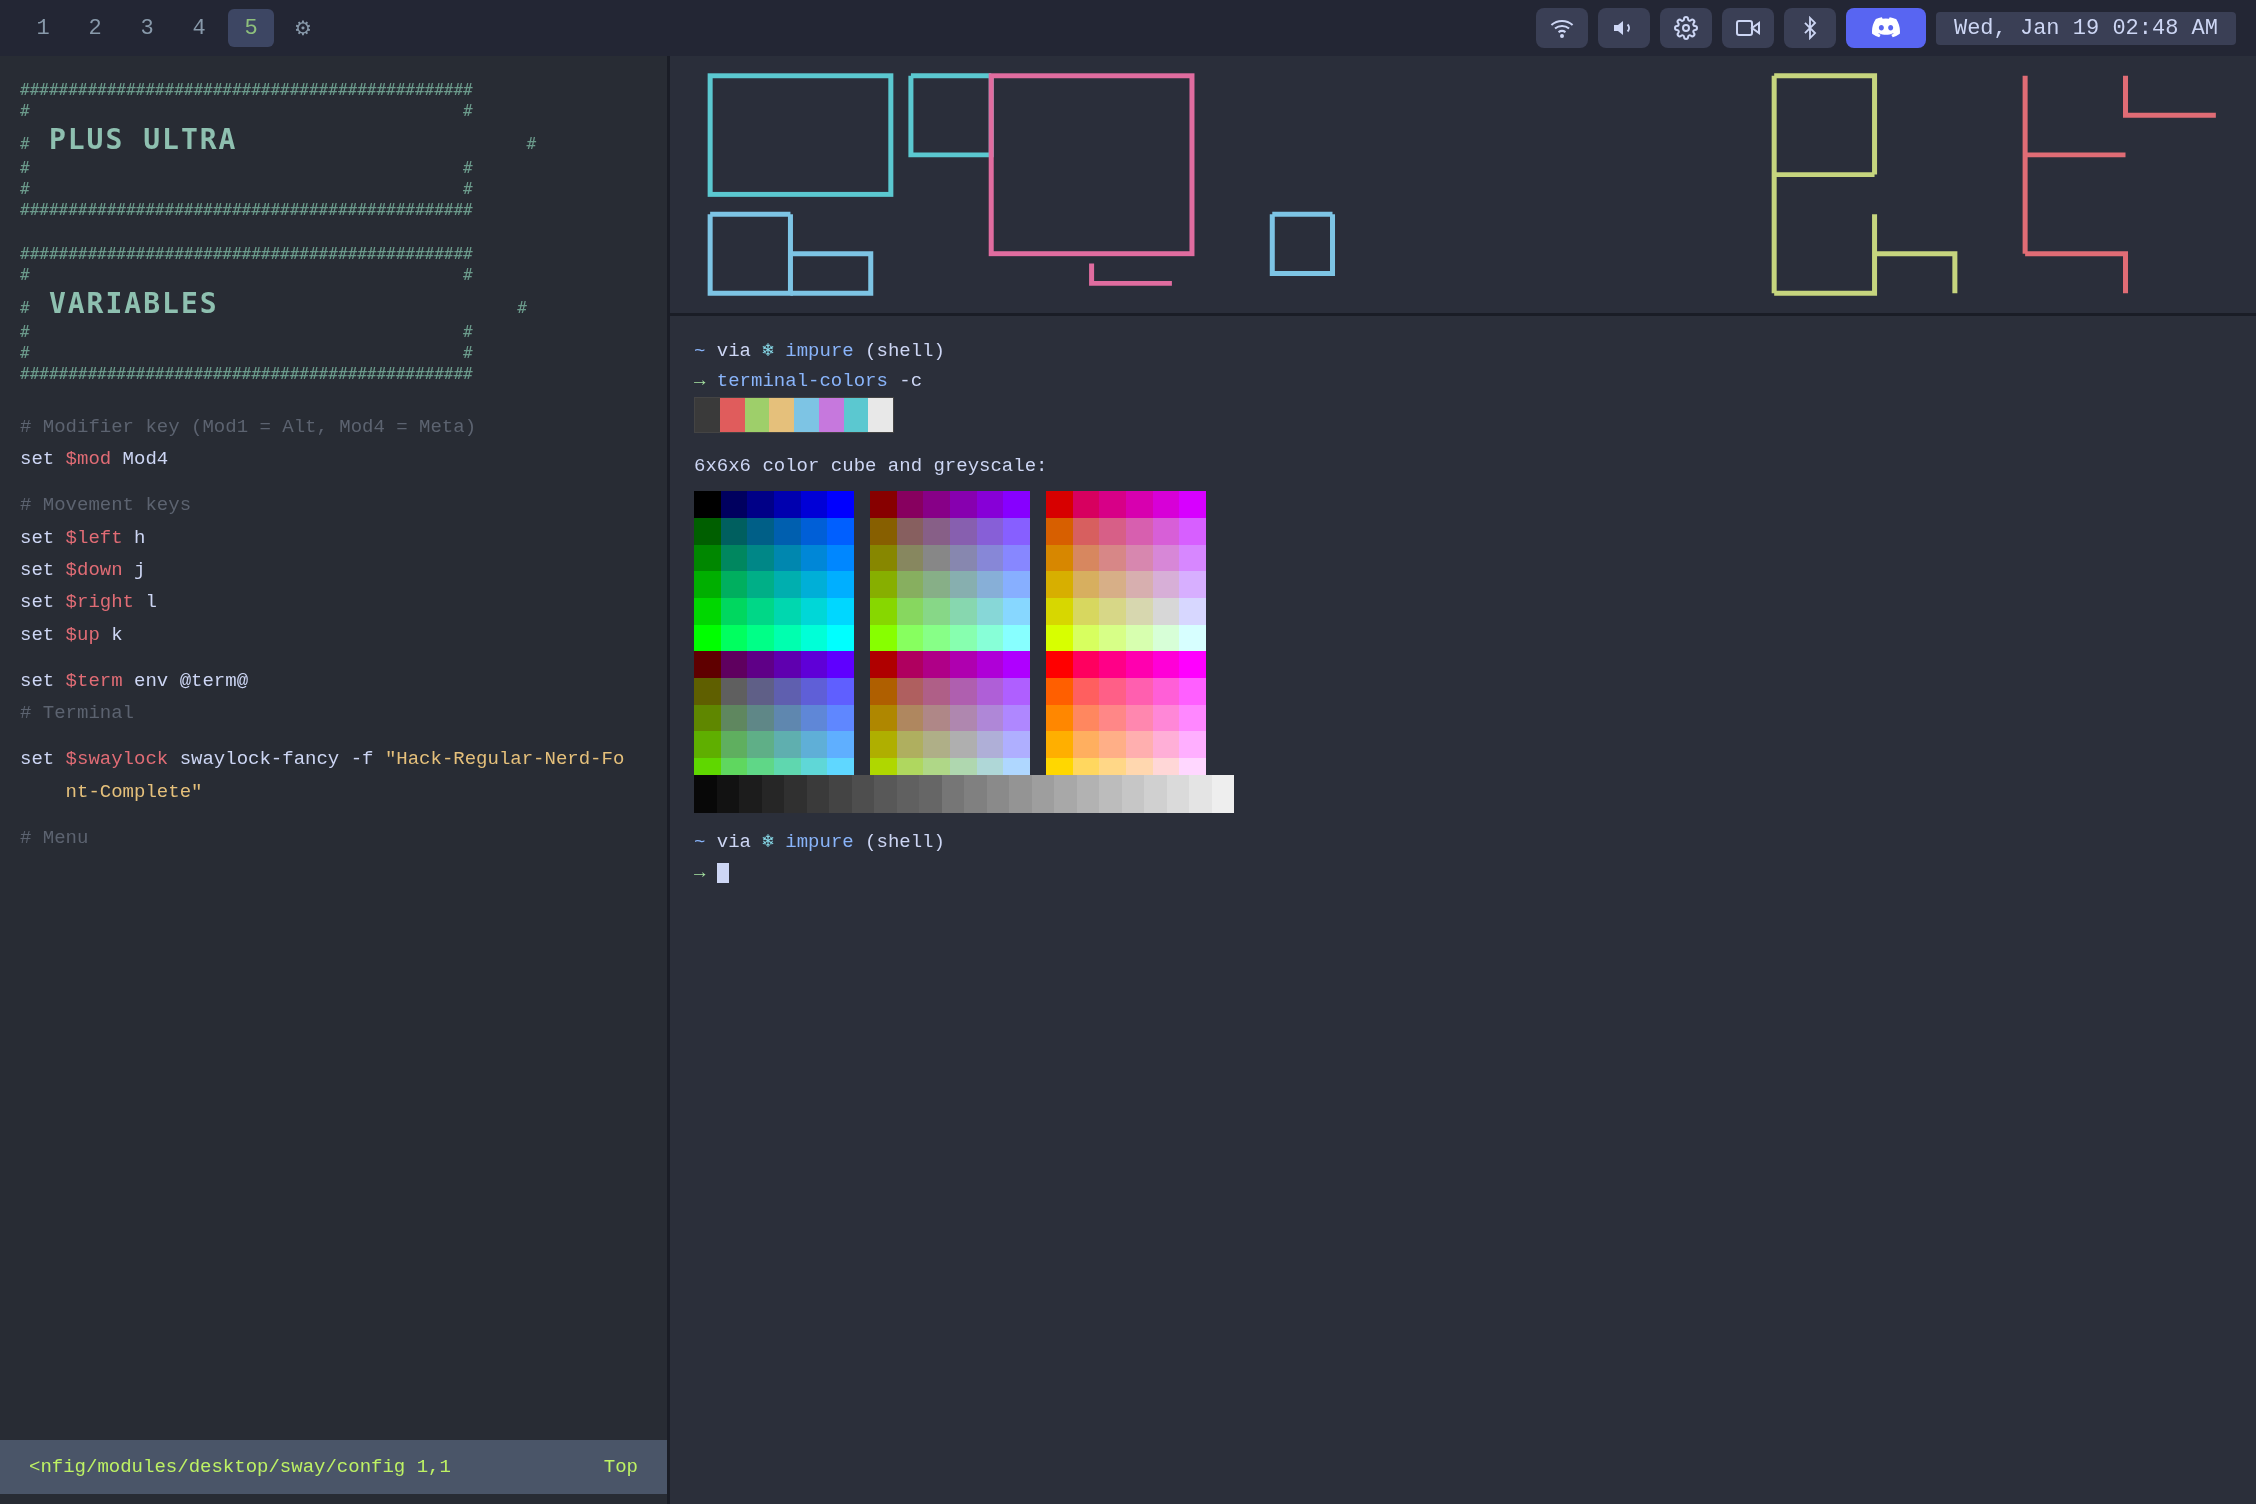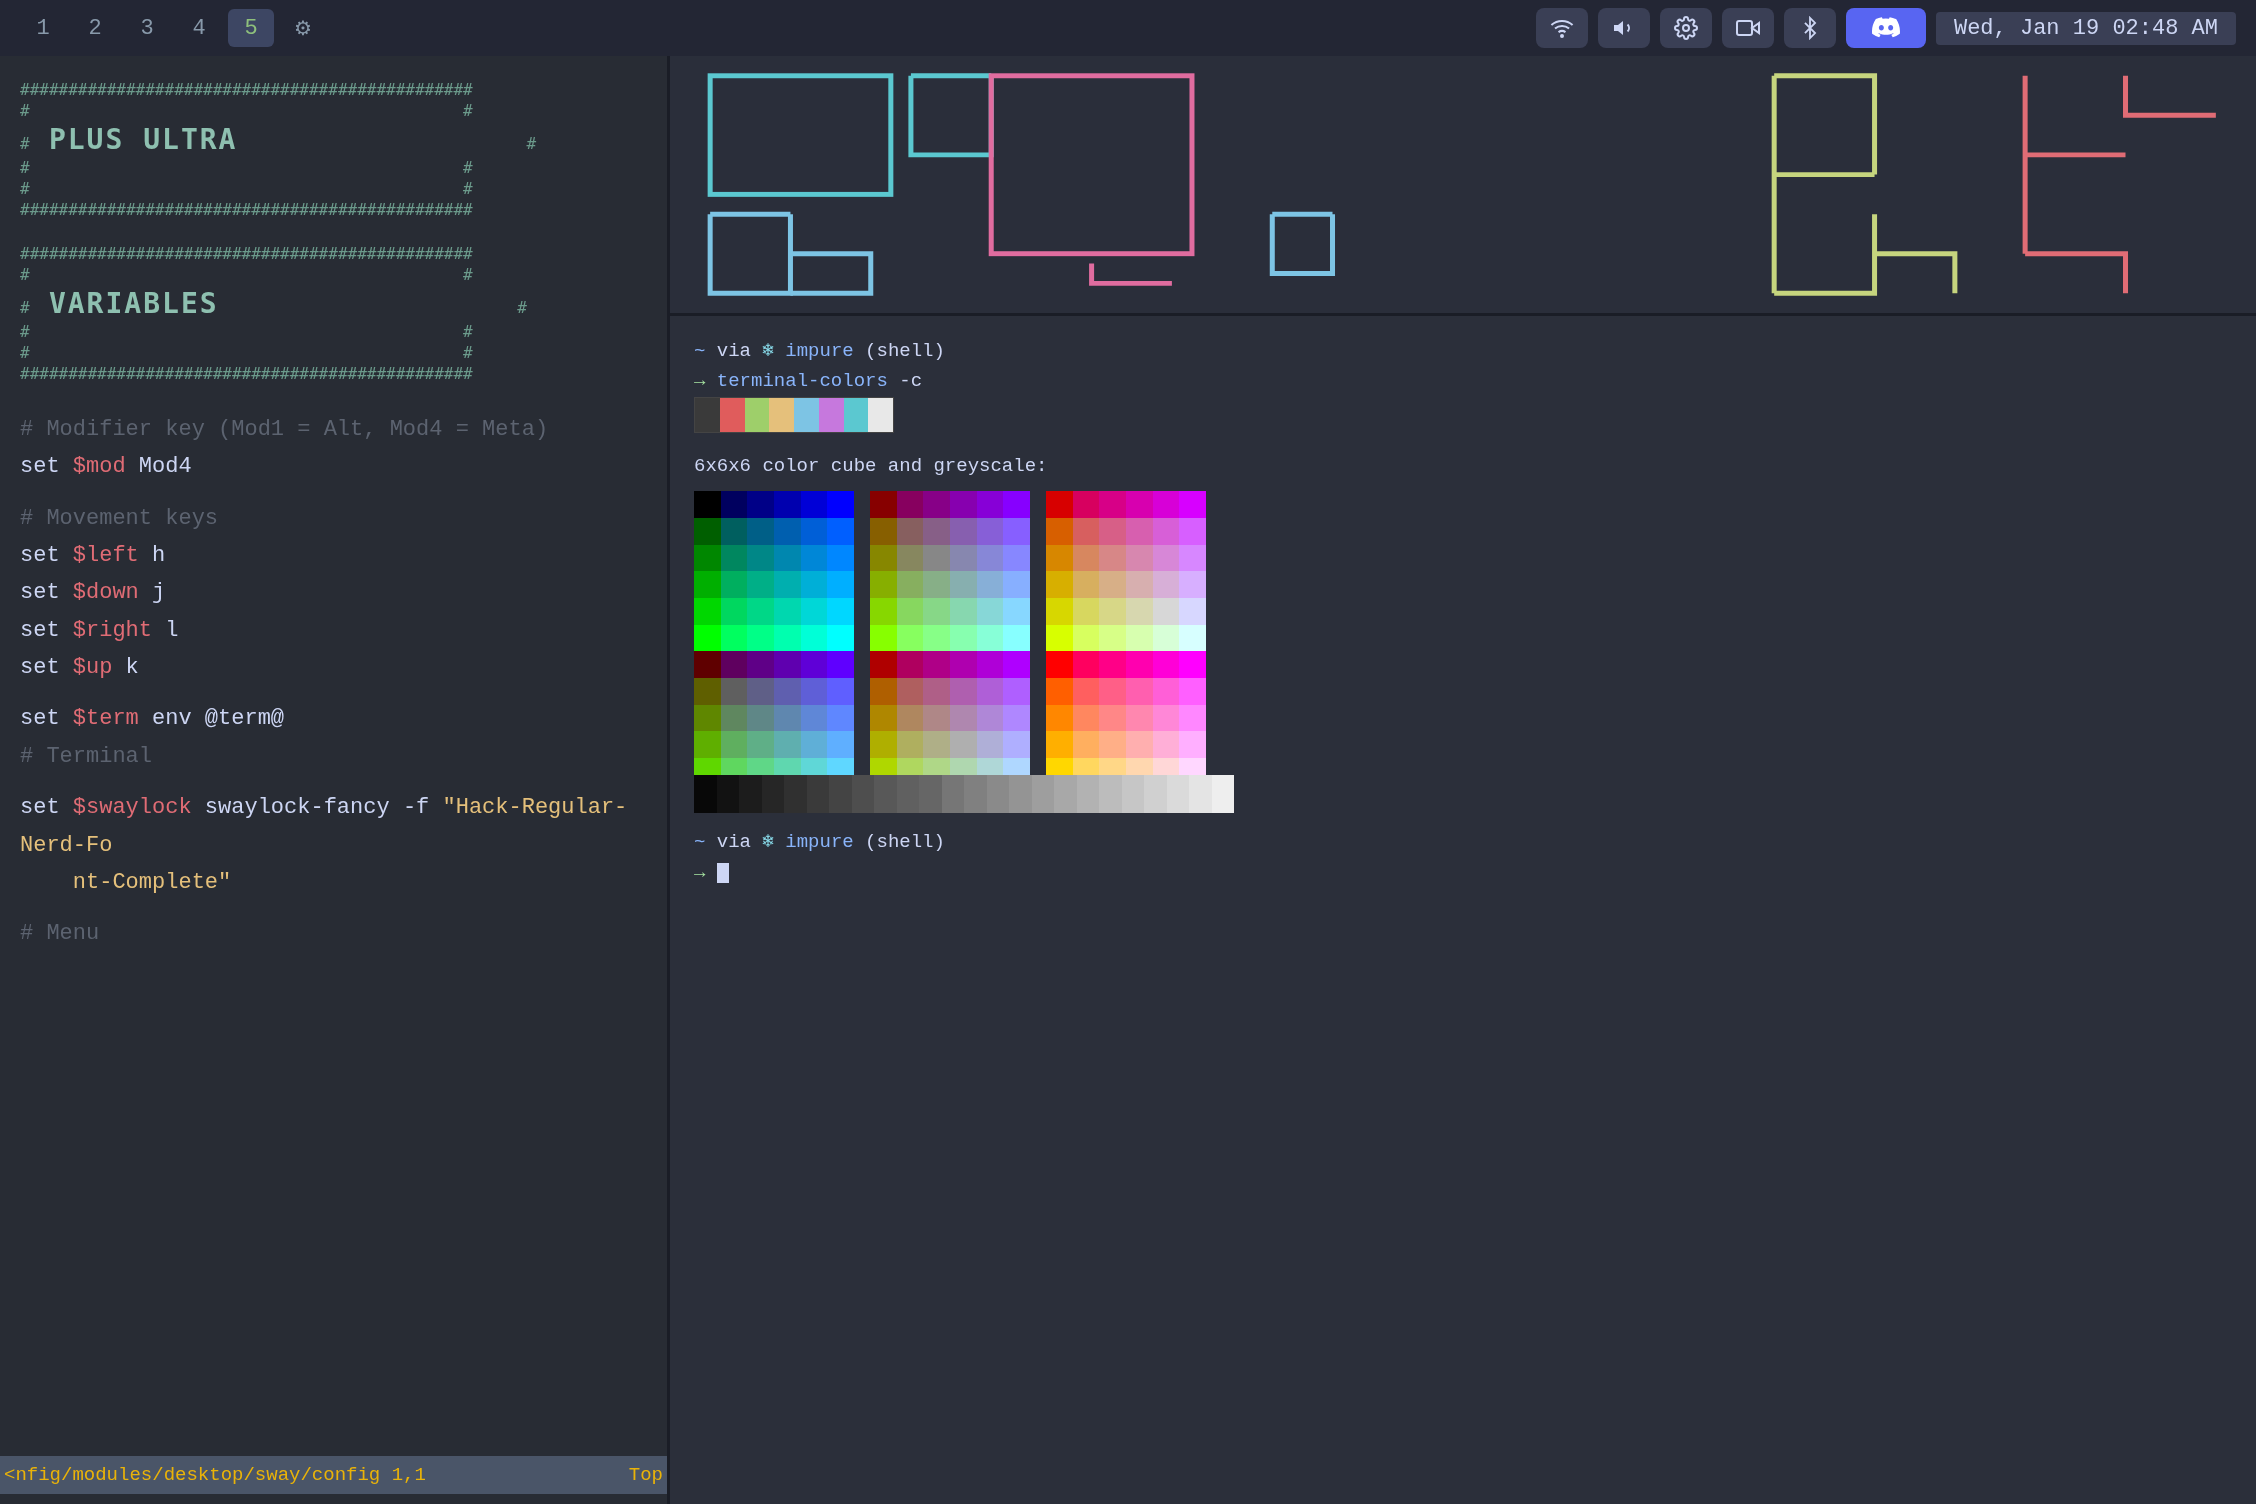--- a/index.html
+++ b/index.html
@@ -128,28 +128,28 @@
     .editor-content {
       flex: 1;
       padding: 14px 20px;
       font-family: 'Courier New', Courier, monospace;
       font-size: 19px;
       line-height: 1.55;
       overflow: hidden;
     }
 
     .editor-statusbar {
-      height: 38px;
+      height: 54px;
       background: #4a5568;
       display: flex;
       align-items: center;
       justify-content: space-between;
-      padding: 0 4px;
+      padding: 0 29px;
       font-size: 19px;
-      color: #eab308;
+      color: #bef264;
       font-family: 'Courier New', monospace;
     }
 
     
     .ascii-art {
       color: #6a9a8a;
       font-size: 18px;
       line-height: 1.35;
       white-space: pre;
       margin-bottom: 8px;
@@ -330,21 +330,21 @@
 
       <pre class="ascii-art" style="color:#6b9a8b; font-size:16px; line-height:1.3;">###############################################
 #                                             #
 #  <span style="font-size:28px; letter-spacing:2px; color:#8ec0b0; font-weight:bold;">VARIABLES</span>                               #
 #                                             #
 #                                             #
 ###############################################</pre>
 
       <div style="height:18px;"></div>
 
-      <div style="font-size:22px; line-height:1.7;">
+      <div style="font-size:19px; line-height:1.7;">
         <div><span class="comment"># Modifier key (Mod1 = Alt, Mod4 = Meta)</span></div>
         <div><span style="color:#cdd6f4;">set <span style="color:#e06c75;">$mod</span> Mod4</span></div>
         <div style="height:14px;"></div>
         <div><span class="comment"># Movement keys</span></div>
         <div style="color:#cdd6f4;">set <span style="color:#e06c75;">$left</span> h</div>
         <div style="color:#cdd6f4;">set <span style="color:#e06c75;">$down</span> j</div>
         <div style="color:#cdd6f4;">set <span style="color:#e06c75;">$right</span> l</div>
         <div style="color:#cdd6f4;">set <span style="color:#e06c75;">$up</span> k</div>
         <div style="height:14px;"></div>
         <div style="color:#cdd6f4;">set <span style="color:#e06c75;">$term</span> env @term@</div>

